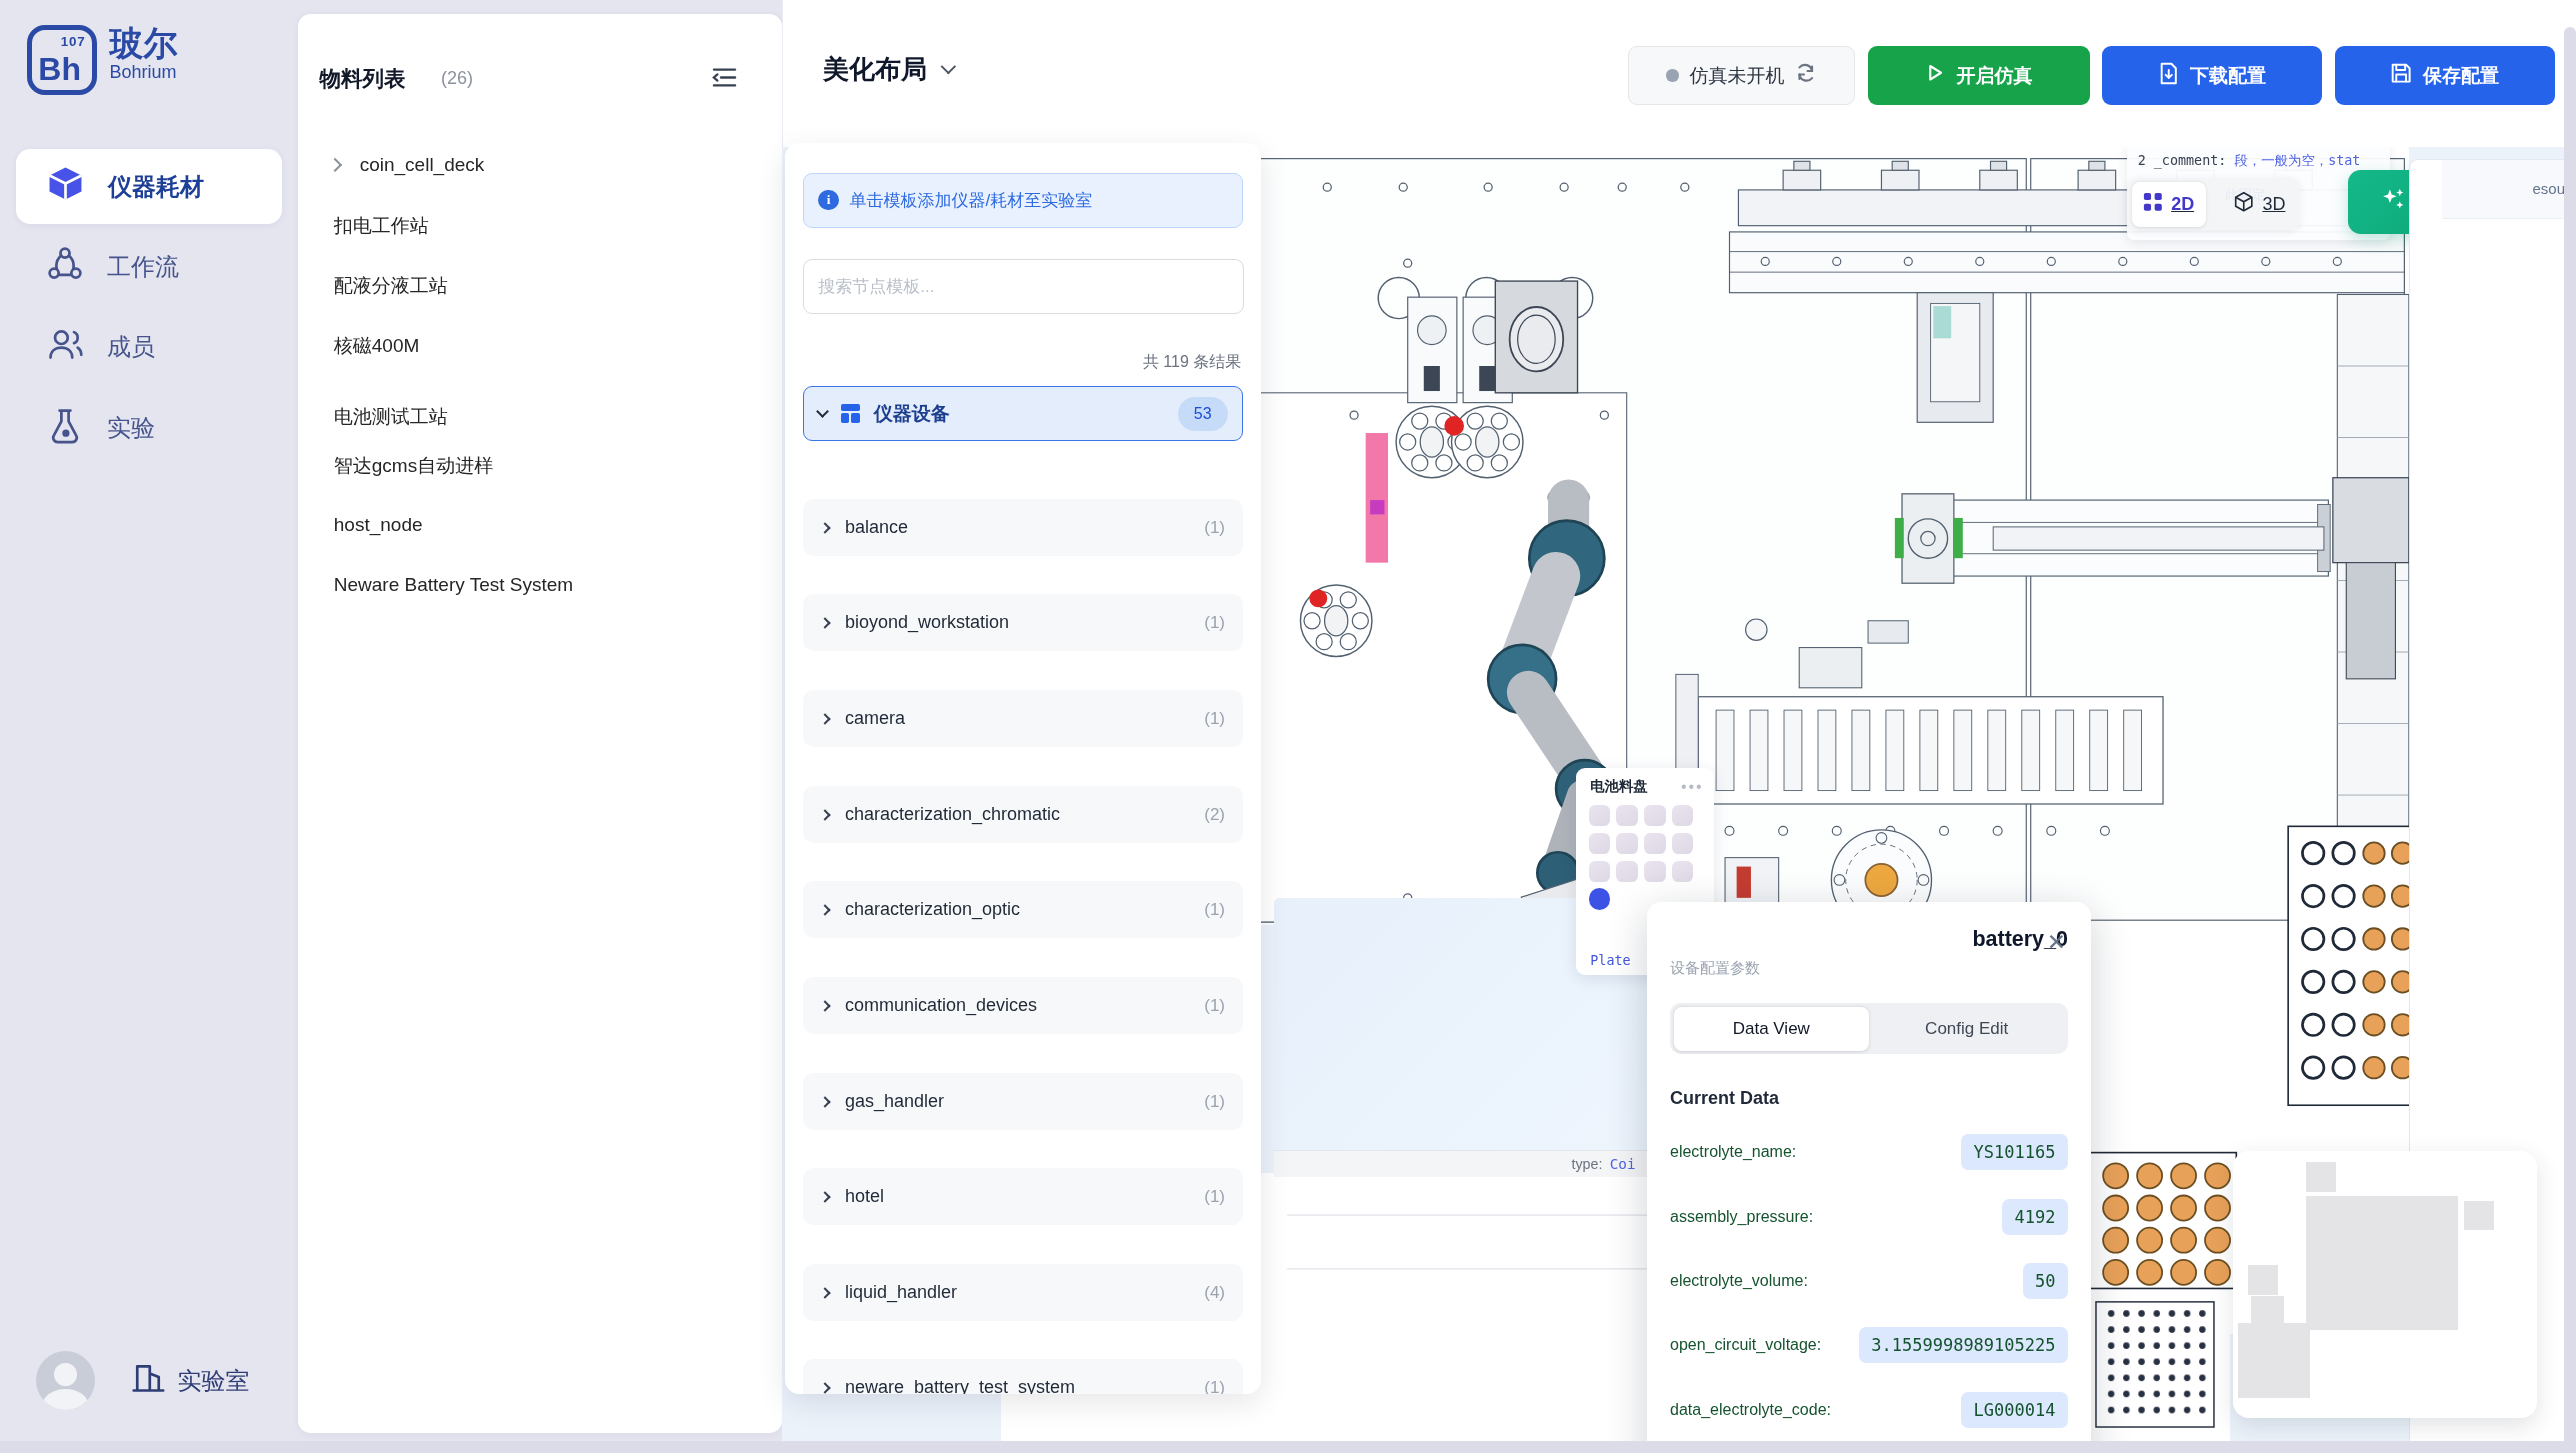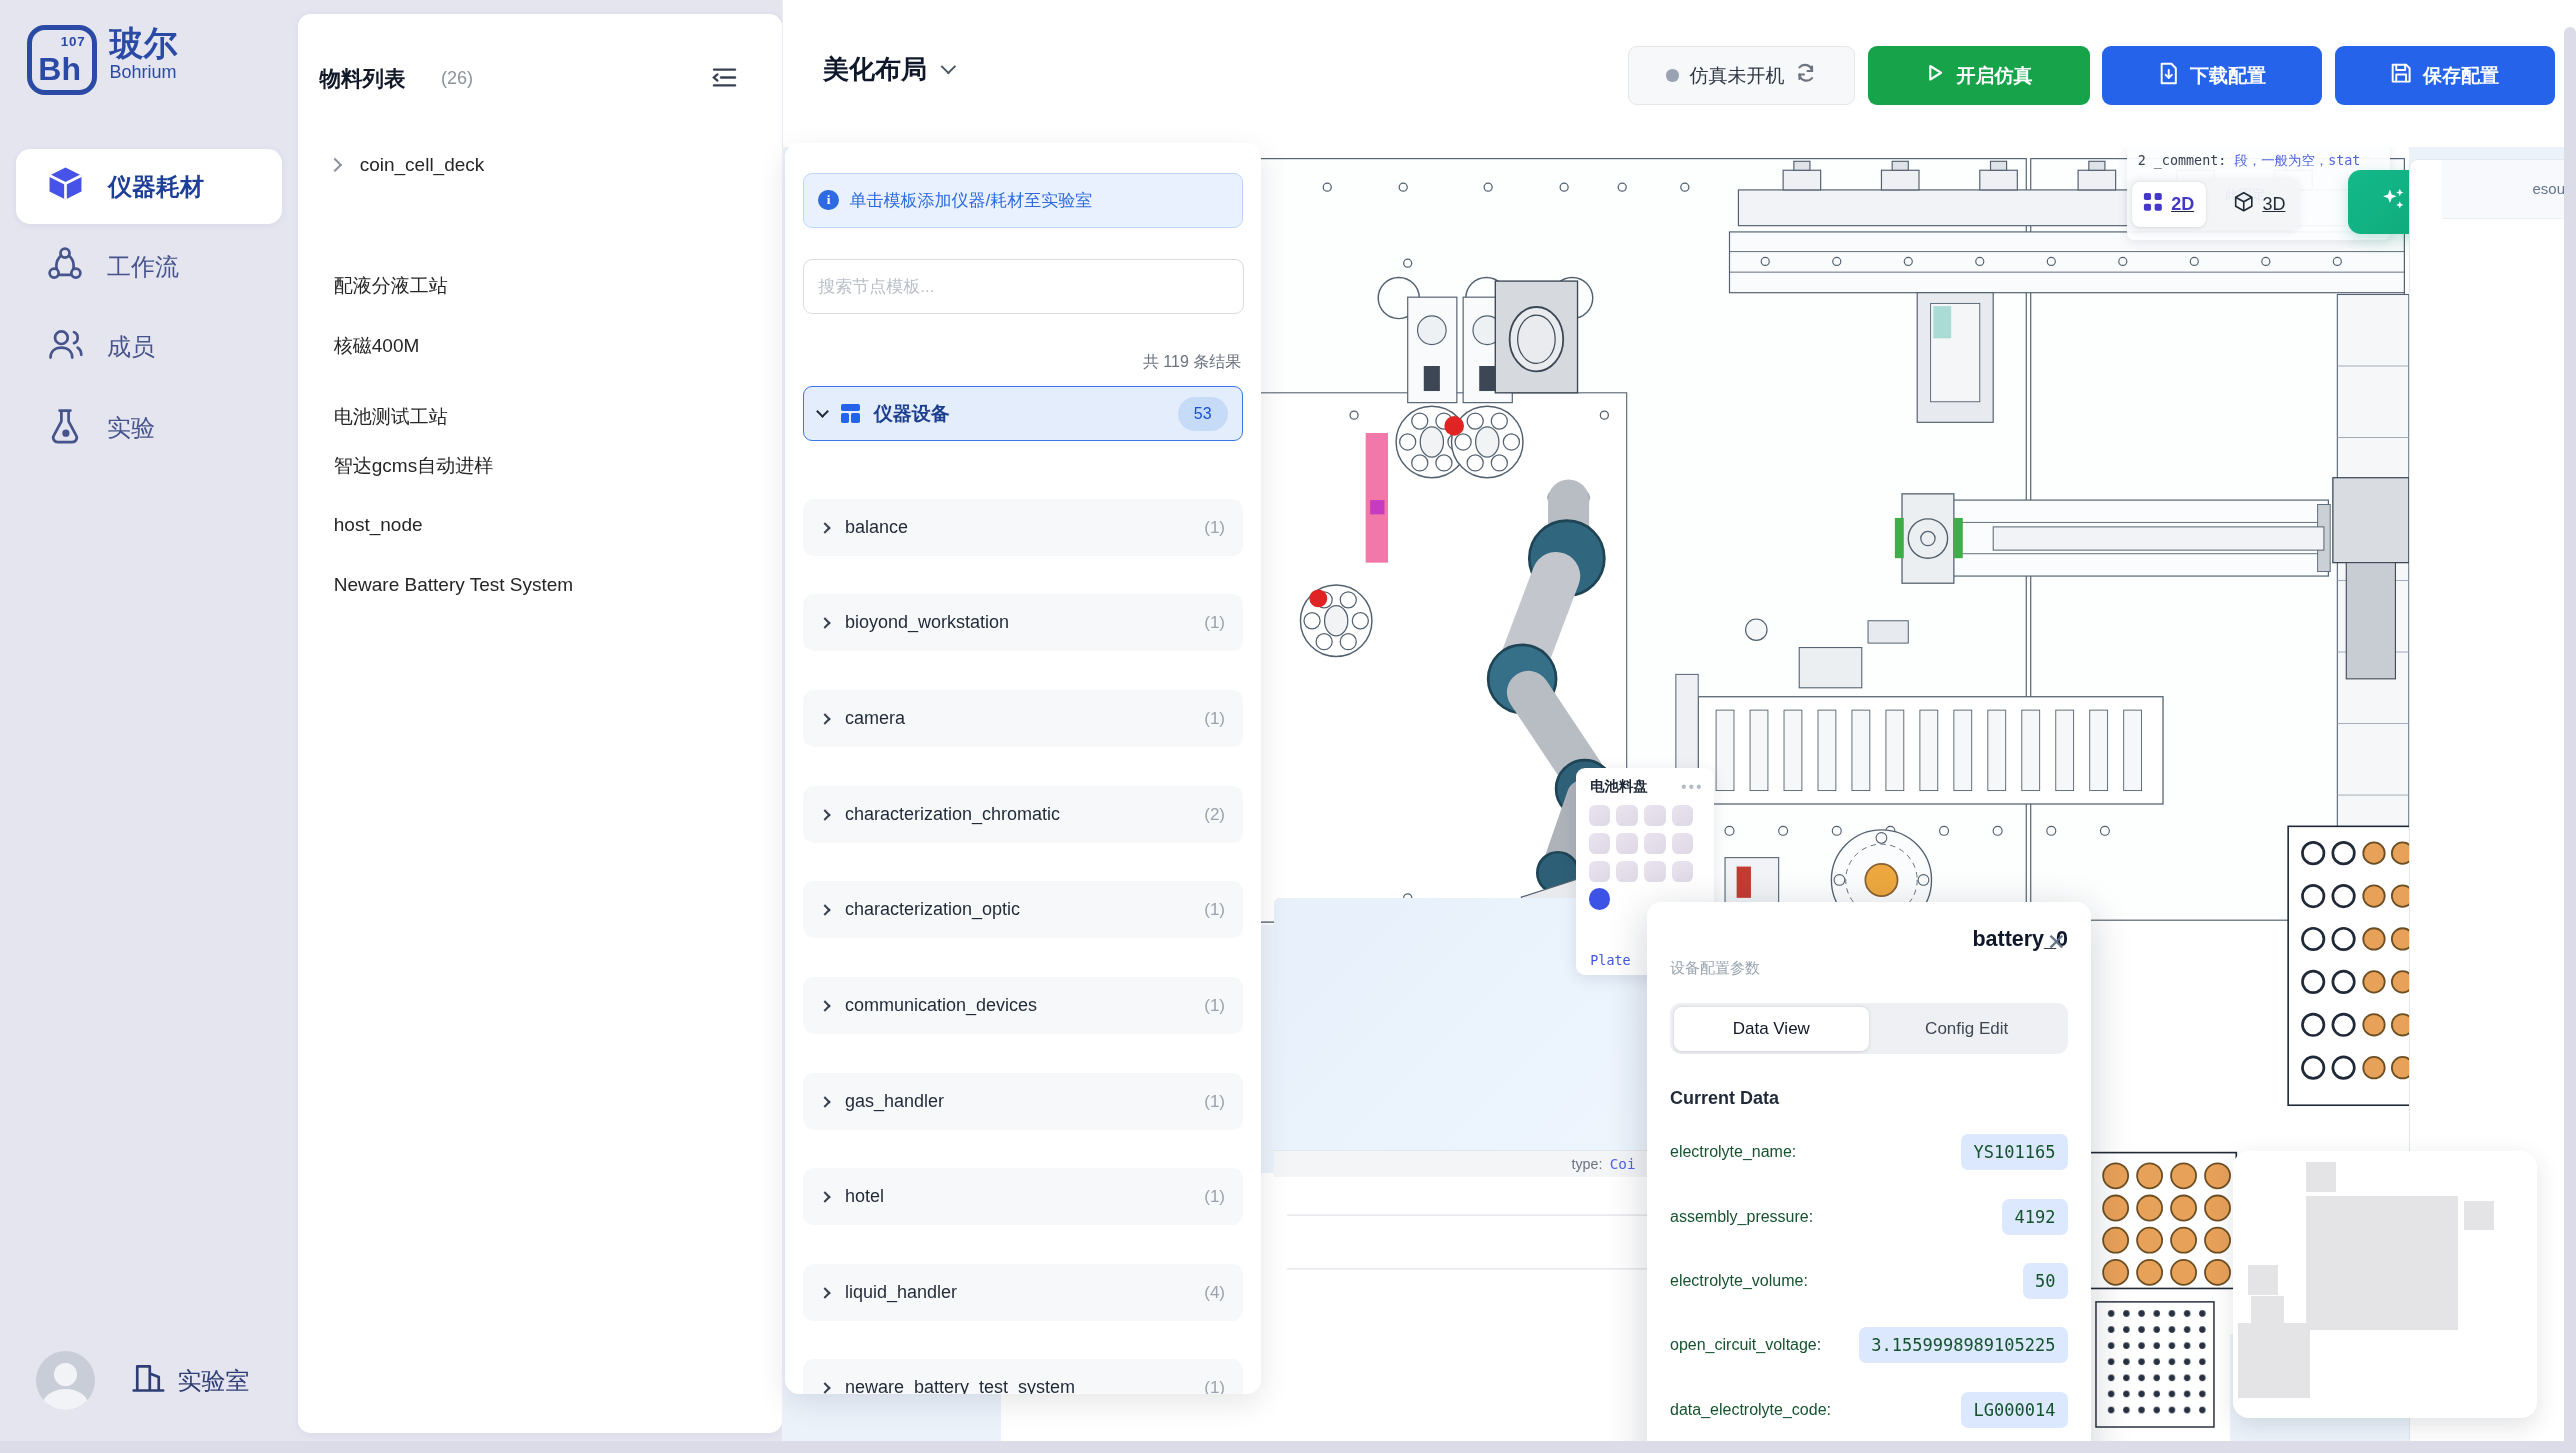--- a/index.html
+++ b/index.html
@@ -190,20 +190,23 @@
   <span class="p2-count">(26)</span>
   <span class="p2-collapse">
     <svg width="25" height="23" viewBox="0 0 28 26" stroke="#374151" stroke-width="2.6" stroke-linecap="round">
         <path d="M2 4h24M10 13h16M2 22h24M6 9.5 2 13l4 3.5" fill="none"></path>
       </svg>
   </span>
   <div class="m-row" style="top:132px;">
     <span class="chev right" style="margin:0 19.7px 0 10.7px;"></span>
     <span>coin_cell_deck</span>
   </div>
+  <div class="m-row" style="top:193px; padding-left:14.3px;">
+      <span>扣电工作站</span>
+    </div>
   <div class="m-row" style="top:253px; padding-left:14.3px;">
       <span>配液分液工站</span>
     </div>
   <div class="m-row" style="top:313px; padding-left:14.3px;">
       <span>核磁400M</span>
     </div>
   <div class="m-row" style="top:384px; padding-left:14.3px;">
       <span>电池测试工站</span>
     </div>
   <div class="m-row" style="top:433px; padding-left:14.3px;">

